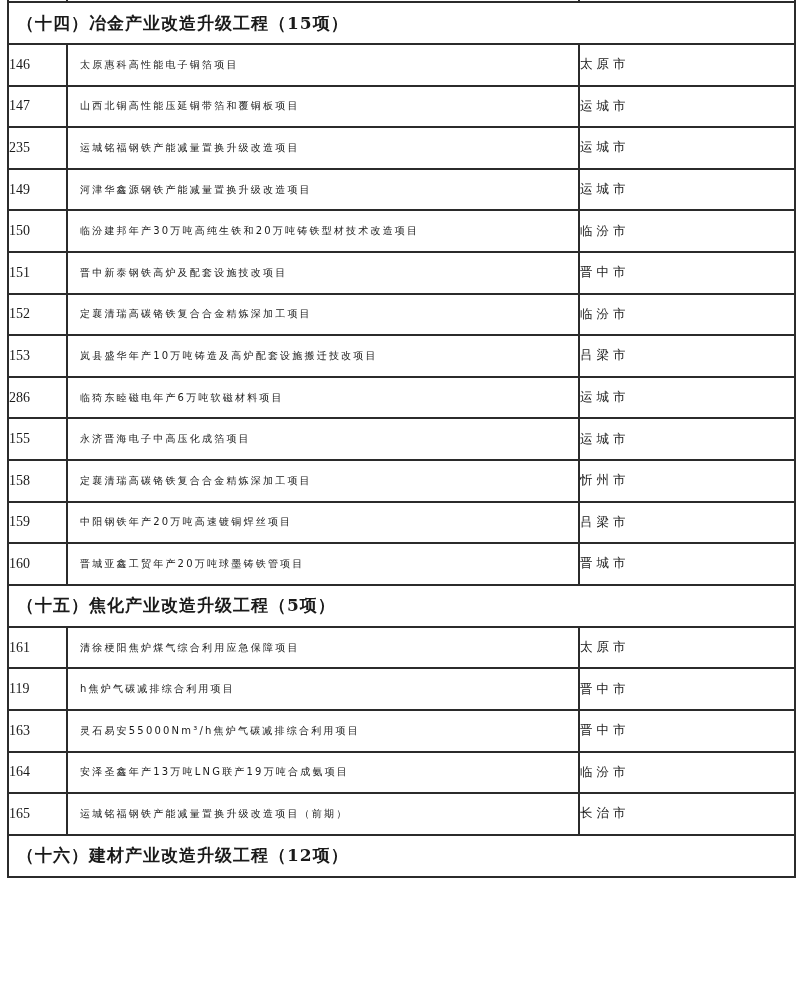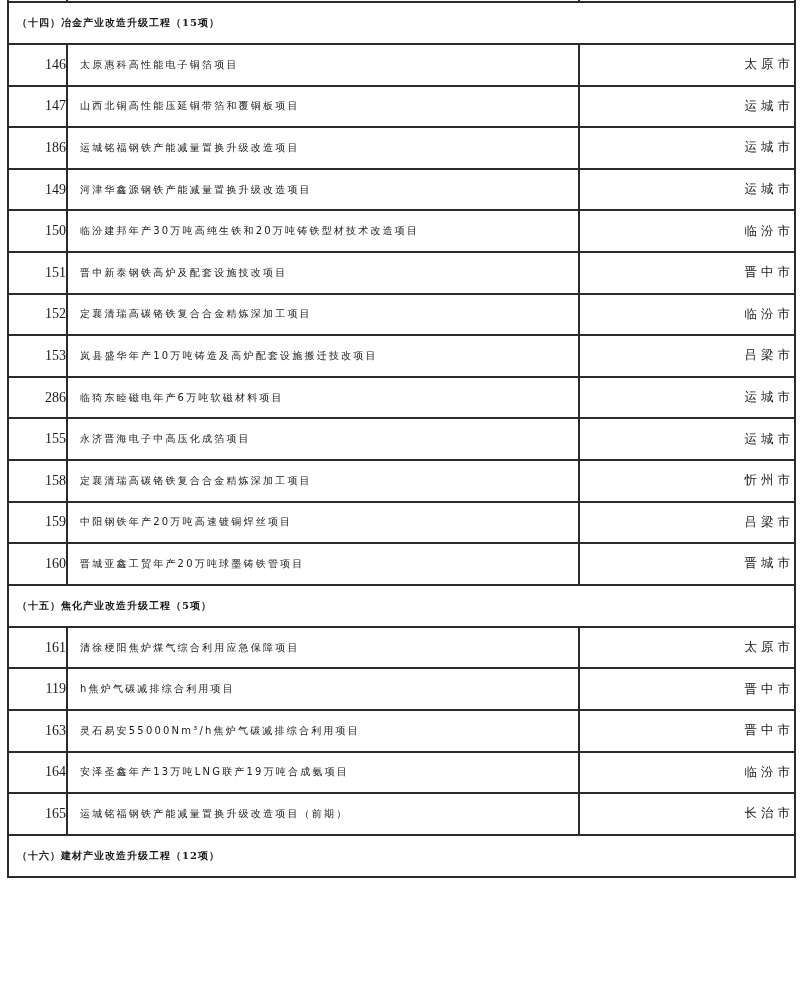--- a/index.html
+++ b/index.html
@@ -30,40 +30,40 @@
       border: 2px solid #2b2b2b;
       height: 39.6px;
       padding: 0;
       font-size: 13px;
       vertical-align: middle;
       white-space: nowrap;
       overflow: hidden;
     }
     td.num {
       width: 57px;
-      text-align: right;
+      text-align: left;
       font-family: "Liberation Serif", serif;
       font-size: 14px;
     }
     td.name {
       width: 498px;
       padding-left: 12px;
       letter-spacing: 2.2px;
       font-family: "DejaVu Sans", sans-serif;
       font-size: 10px;
     }
     td.city {
-      text-align: right;
+      text-align: left;
       letter-spacing: 4px;
       font-family: "DejaVu Sans", sans-serif;
       font-size: 12.5px;
     }
     td.section {
       font-weight: bold;
-      font-size: 10px;
+      font-size: 17px;
       padding-left: 8px;
       letter-spacing: 1px;
       font-family: "DejaVu Serif", serif;
     }
     tr.section-row td { height: 40px; }
     tr.stub td { height: 40px; }
   </style>
 </head>
 <body>
 
@@ -83,21 +83,21 @@
           <td class="num">146</td>
           <td class="name">太原惠科高性能电子铜箔项目</td>
           <td class="city">太原市</td>
         </tr>
       <tr>
           <td class="num">147</td>
           <td class="name">山西北铜高性能压延铜带箔和覆铜板项目</td>
           <td class="city">运城市</td>
         </tr>
       <tr>
-          <td class="num">186</td>
+          <td class="num">235</td>
           <td class="name">运城铭福钢铁产能减量置换升级改造项目</td>
           <td class="city">运城市</td>
         </tr>
       <tr>
           <td class="num">149</td>
           <td class="name">河津华鑫源钢铁产能减量置换升级改造项目</td>
           <td class="city">运城市</td>
         </tr>
       <tr>
           <td class="num">150</td>

